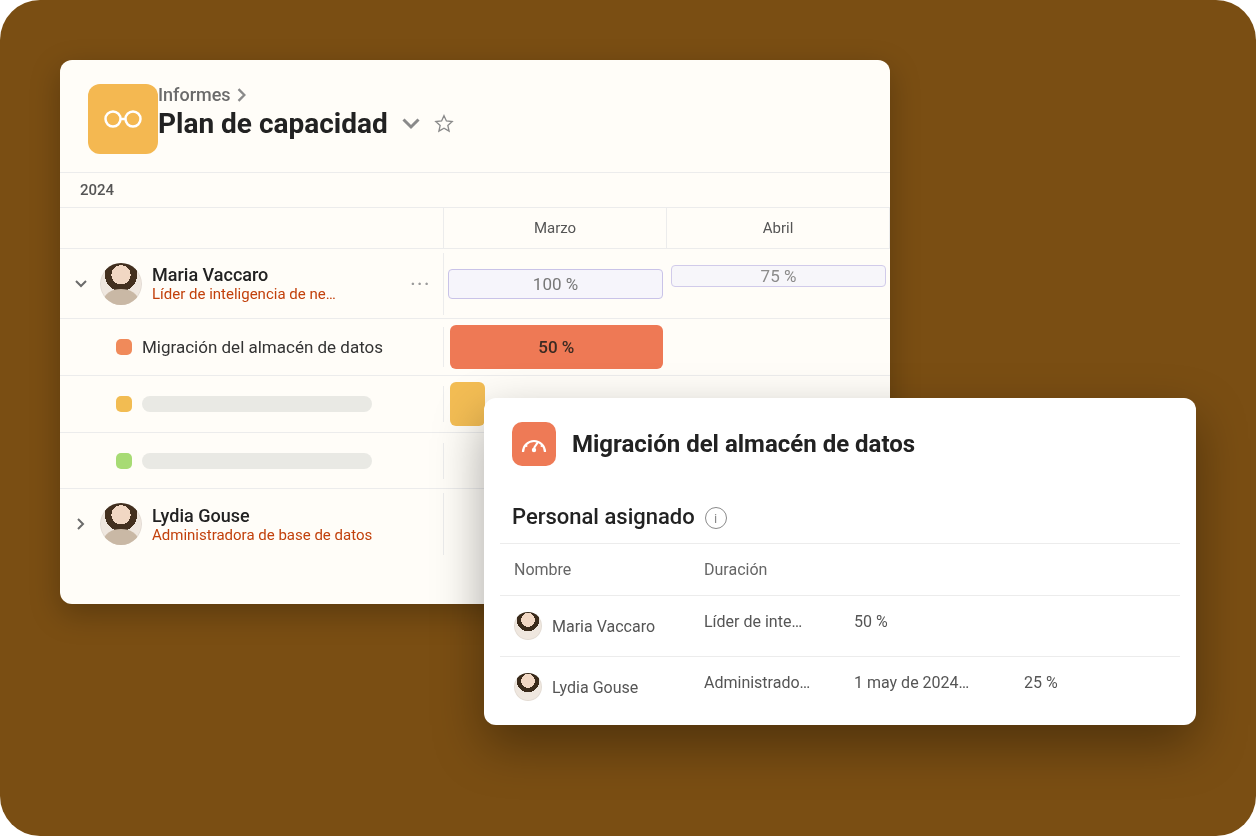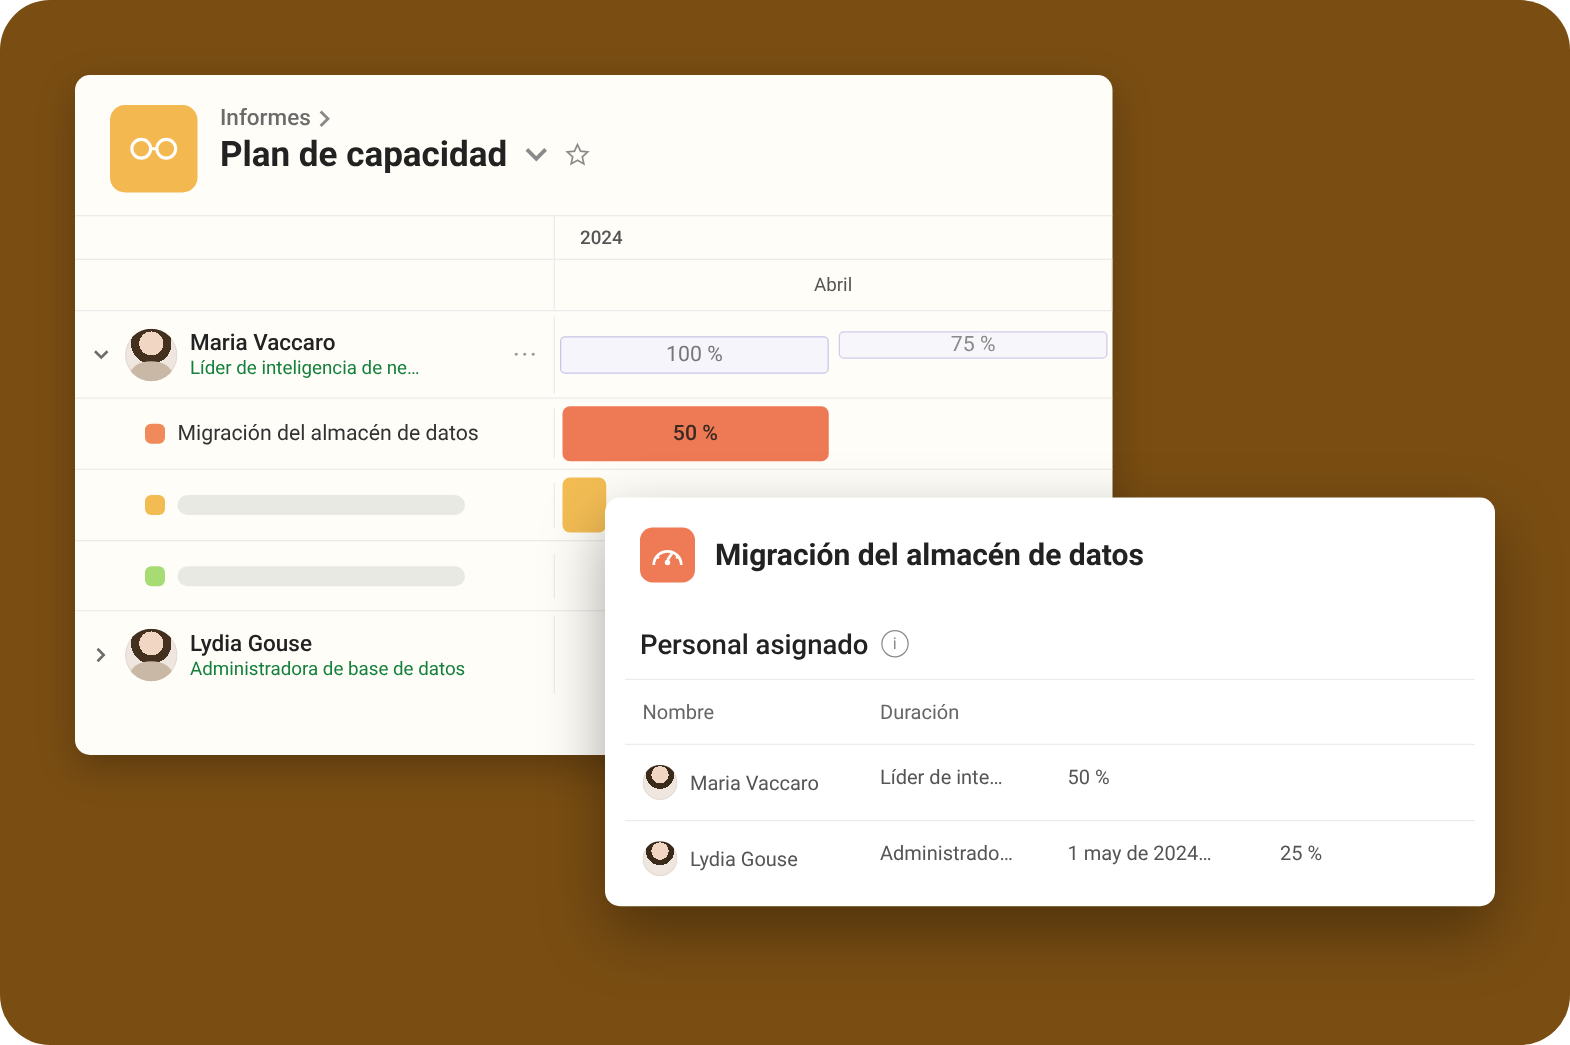--- a/index.html
+++ b/index.html
@@ -18,21 +18,20 @@
     left: 60px; top: 60px;
     width: 830px; height: 544px;
     background: #fffdf8;
     border-radius: 12px;
     box-shadow: 0 10px 30px rgba(0,0,0,.25);
     overflow: hidden;
   }
   .panel-header {
     display: flex; align-items: flex-start;
     padding: 24px 28px 18px 28px;
-    gap: 18px;
     text-align: right;
   }
   .app-icon {
     width: 70px; height: 70px;
     background: #f4b851;
     border-radius: 12px;
     display: flex; align-items: center; justify-content: center;
     flex: none;
   }
   .app-icon svg { width: 40px; height: 24px; }
@@ -49,20 +48,21 @@
   .caret-icon, .star-icon, .chev-icon { color: #8a8a8a; }
 
   
   .timeline-head {
     border-top: 1px solid #ececec;
     border-bottom: 1px solid #ececec;
   }
   .year-row {
     display: flex;
     border-bottom: 1px solid #ececec;
+    flex-direction: column;
   }
   .left-gutter { width: 384px; flex: none; border-right: 1px solid #ececec; }
   .year-cell { padding: 8px 20px; font-size: 15px; color: #555; font-weight: 500; }
   .months-row { display: flex; height: 40px; }
   .month-cell {
     flex: 1; display: flex; align-items: center; justify-content: center;
     font-size: 15px; color: #555; border-right: 1px solid #ececec;
   }
 
   
@@ -89,21 +89,21 @@
     box-shadow: inset 0 0 0 1px rgba(0,0,0,.05);
     position: relative;
     overflow:hidden;
   }
   .avatar::after{
     content:""; position:absolute; left:50%; bottom:-6px; transform:translateX(-50%);
     width:34px; height:22px; background:#c9b8a5; border-radius:50% 50% 0 0;
   }
   .person-col { display:flex; flex-direction:column; }
   .person-name { font-size: 18px; font-weight: 500; color:#222; }
-  .person-role { font-size: 15px; color:#15803d; white-space: nowrap; overflow:hidden; text-overflow:ellipsis; max-width: 260px;}
+  .person-role { font-size: 15px; color:#c2410c; white-space: nowrap; overflow:hidden; text-overflow:ellipsis; max-width: 260px;}
   .row-more { position:absolute; right:12px; color:#9a9a9a; letter-spacing:2px; font-weight:700; cursor:pointer; }
 
   .alloc-box {
     flex:1; margin:4px;
     border:1px solid #c9c3e8;
     border-radius:4px;
     background:#f6f5fb;
     display:flex; align-items:center; justify-content:center;
     color:#777; font-size:17px;
   }
@@ -137,21 +137,21 @@
     border-radius:12px;
     box-shadow: 0 20px 50px rgba(0,0,0,.35);
     padding: 20px 0 8px 0;
   }
   .detail-head { display:flex; align-items:center; gap:16px; padding: 4px 28px 20px 28px;}
   .detail-icon {
     width:44px; height:44px; border-radius:10px; background:#ee7a56;
     display:flex; align-items:center; justify-content:center; flex:none;
   }
   .detail-title { font-size:24px; font-weight:700; color:#222; }
-  .section-title-row { display:flex; align-items:flex-start; gap:10px; padding: 18px 28px 14px 28px; }
+  .section-title-row { display:flex; align-items:flex-end; gap:10px; padding: 18px 28px 14px 28px; }
   .section-title { font-size:22px; font-weight:500; color:#222; }
   .info-icon { width:22px; height:22px; border:1.5px solid #8a8a8a; border-radius:50%; display:flex;align-items:center;justify-content:center;color:#8a8a8a;font-size:13px; }
 
   .tbl { width: calc(100% - 32px); margin: 0 16px; border-top:1px solid #ececec; }
   .tbl-row { display:flex; border-bottom:1px solid #ececec; }
   .tbl-row:last-child{ border-bottom:none;}
   .th, .td { padding:16px 14px; font-size:16px; color:#555; }
   .th { color:#666; font-weight:400; }
   .c-name { width: 190px; display:flex; align-items:center; gap:10px; }
   .c-role { width: 150px; white-space:nowrap; overflow:hidden; text-overflow:ellipsis; }
@@ -200,20 +200,21 @@
       </div>
     </div>
 
     <div class="timeline-head">
       <div class="year-row">
         <div class="left-gutter"></div>
         <div class="year-cell">2024</div>
       </div>
       <div class="months-row">
         <div class="left-gutter"></div>
+        <div class="month-cell">Marzo</div>
         <div class="month-cell">Abril</div>
       </div>
     </div>
 
     <div class="row">
       <div class="row-left">
         <div class="expand">
           <svg width="12" height="10" viewBox="0 0 12 8">
               <path d="M1 1l5 5 5-5" fill="none" stroke="currentColor" stroke-width="2"></path>
             </svg>

